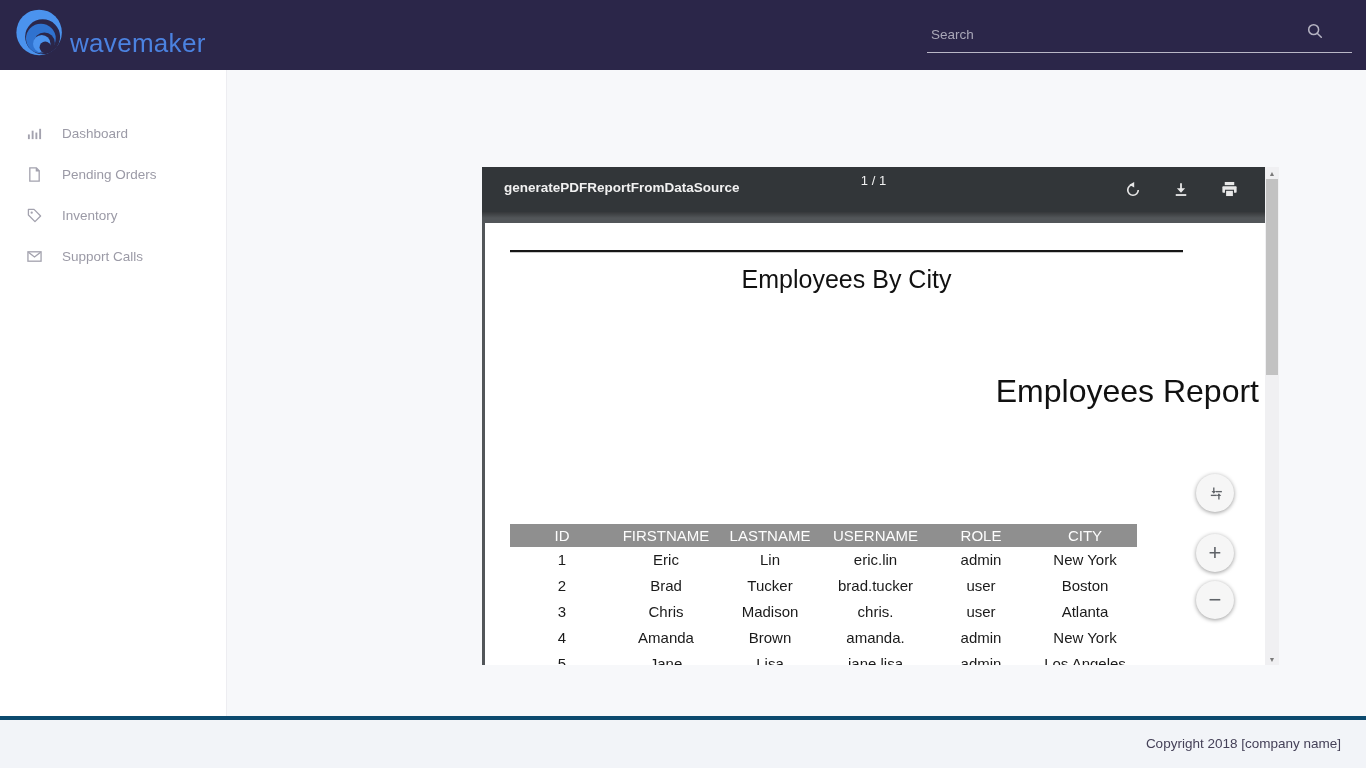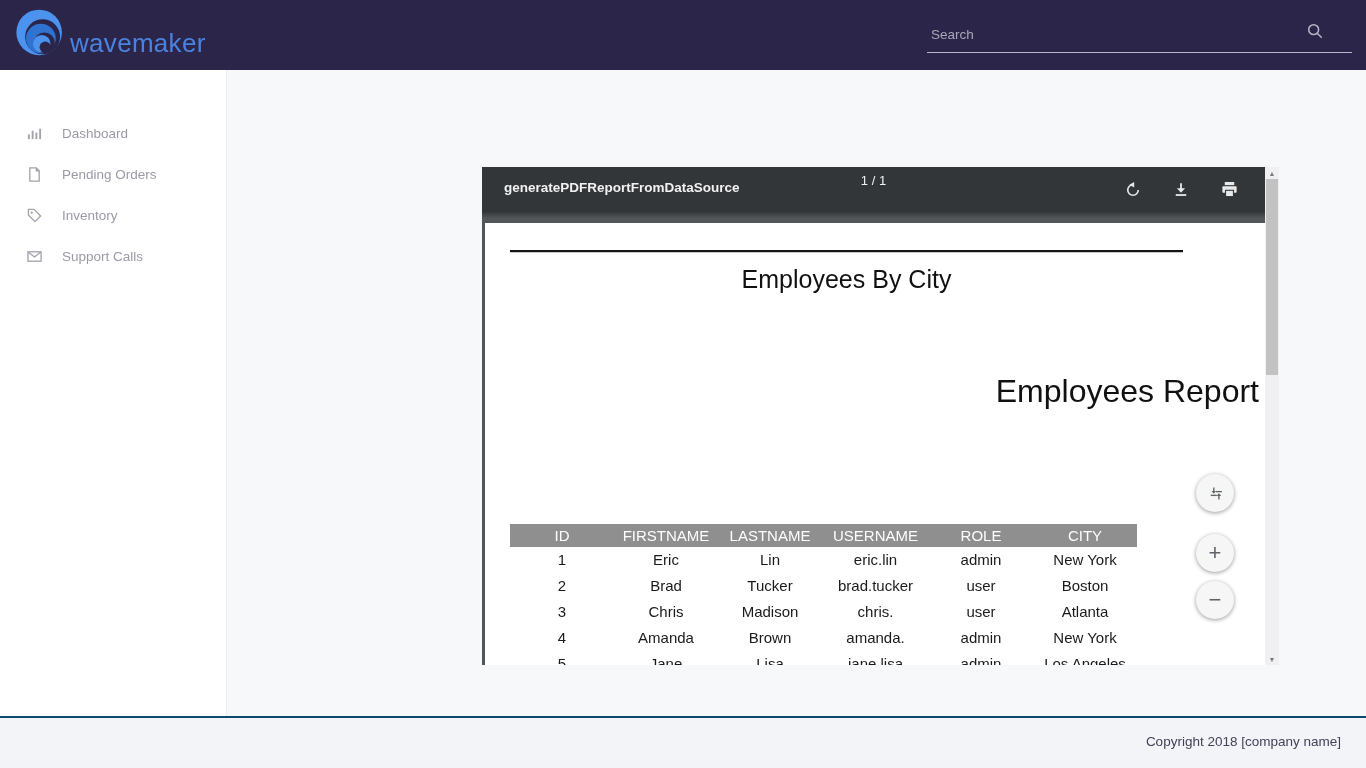--- a/index.html
+++ b/index.html
@@ -54,21 +54,21 @@
   .fab.plus{left:714px;top:322px;font-size:22px;}
   .fab.minus{left:714px;top:369px;font-size:22px;}
   
   .pdf-scrollbar{position:absolute;left:783px;top:0;width:14px;height:498px;background:#f0f0f2;}
   .sb-arrow{position:absolute;left:0;width:14px;height:12px;display:flex;align-items:center;justify-content:center;
     color:#7a7a7a;font-size:7px;cursor:pointer;}
   .sb-arrow.up{top:0;}
   .sb-arrow.down{bottom:0;}
   .sb-thumb{position:absolute;left:1px;top:12px;width:12px;height:196px;background:#c2c2c2;cursor:pointer;}
   
-  .app-footer{position:absolute;left:0;top:716px;width:1366px;height:52px;background:#f2f4f8;border-top:2px solid #0c4a6e;box-sizing:border-box;}
+  .app-footer{position:absolute;left:0;top:716px;width:1366px;height:52px;background:#f2f4f8;border-top:4px solid #0c4a6e;box-sizing:border-box;}
   .copyright{position:absolute;right:25px;top:16px;color:#454158;font-size:13.5px;}
   svg{display:block;}
 </style>
 </head>
 <body>
 
 <div class="app-header">
   <div class="brand">
     <span>
       <svg width="56" height="58" viewBox="0 0 64 64">

